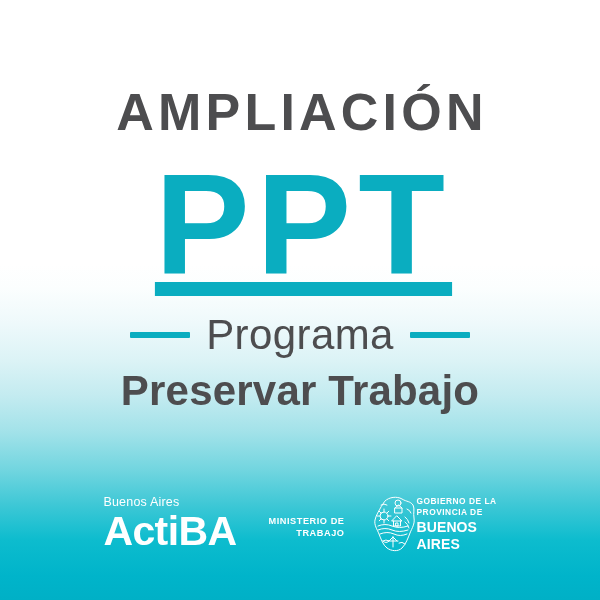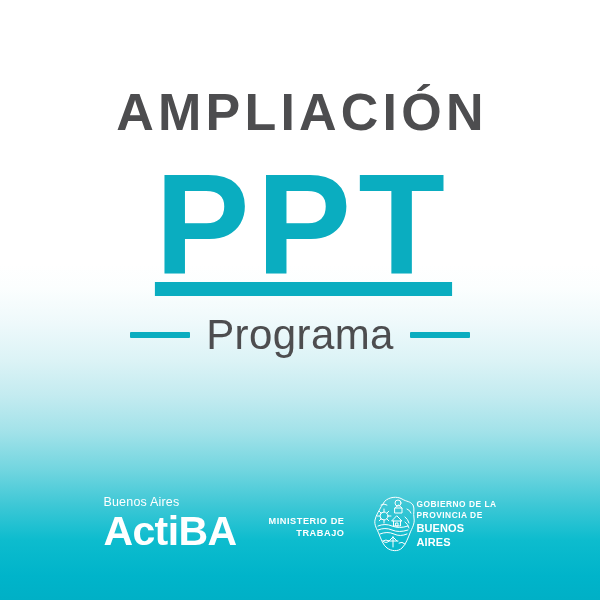--- a/index.html
+++ b/index.html
@@ -169,21 +169,21 @@
     text-align: left;
   }
   .gob-text .gob-small {
     font-size: 8.4px;
     font-weight: 700;
     letter-spacing: 0.5px;
     text-transform: uppercase;
     line-height: 1.35;
   }
   .gob-text .gob-big {
-    font-size: 11px;
+    font-size: 14px;
     font-weight: 700;
     letter-spacing: 0.1px;
     line-height: 1.08;
     text-transform: uppercase;
     margin-top: 2px;
   }
 </style>
 </head>
 <body>
 
@@ -193,20 +193,21 @@
     <div class="ampliacion">AMPLIACIÓN</div>
     <div class="ppt">PPT</div>
   </div>
 
   <div class="programa-row">
     <span class="rule"></span>
     <span class="programa">Programa</span>
     <span class="rule"></span>
   </div>
 
+  <div class="preservar">Preservar Trabajo</div>
 
   <div class="footer-bar">
 
     <div class="logo-actiba">
       <div class="ba-kicker">Buenos Aires</div>
       <div class="ba-word">ActiBA</div>
     </div>
 
     <div class="logo-ministerio">
       <div>MINISTERIO DE</div>

